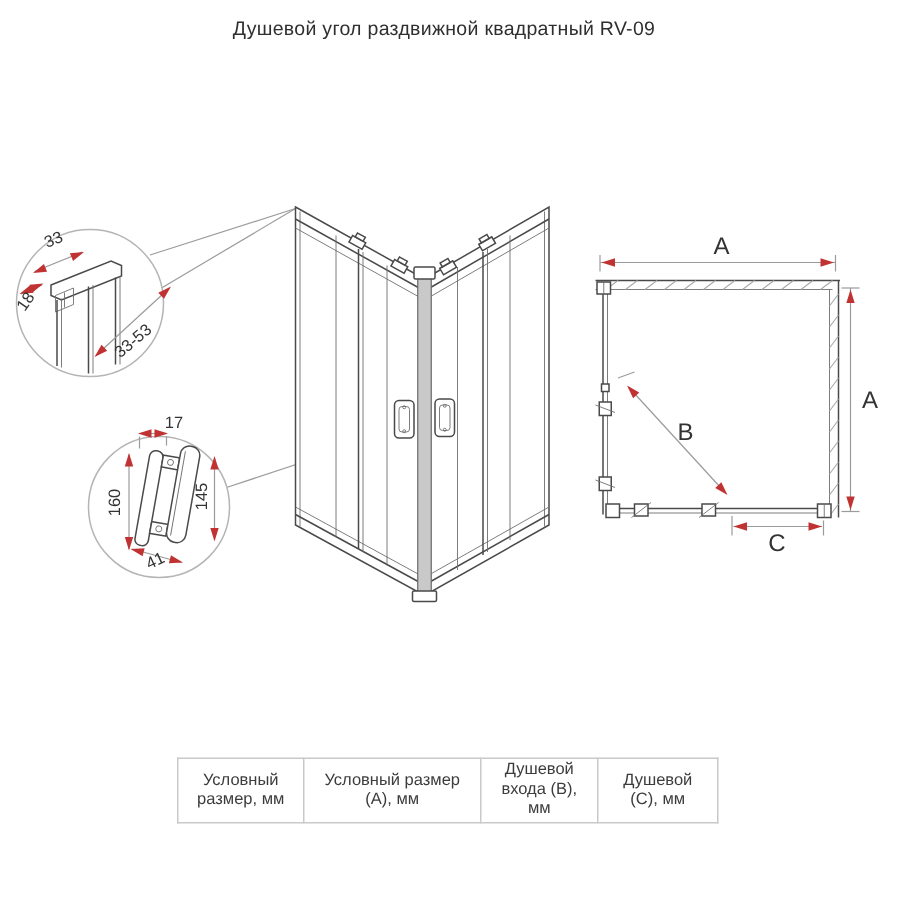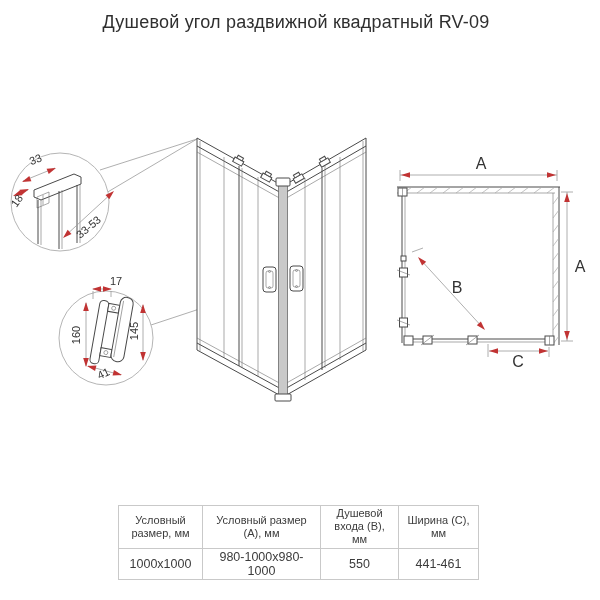--- a/index.html
+++ b/index.html
@@ -2,21 +2,21 @@
 <html><head>
 <meta charset="utf-8">
 <style>
   html,body{margin:0;padding:0;}
   body{
     width:600px;height:600px;position:relative;background:#ffffff;
     font-family:"Liberation Sans", sans-serif;overflow:hidden;
   }
   .title{
     position:absolute;top:10px;left:0;width:592px;text-align:center;
-    color:#2f2f2f;font-size:18px;line-height:1.35;letter-spacing:.2px;
+    color:#2f2f2f;font-size:13px;line-height:1.35;letter-spacing:.2px;
   }
   svg{position:absolute;left:0;top:0;}
   .ln{stroke:#4a4a4a;stroke-width:1;fill:none;}
   .lnf{stroke:#4a4a4a;stroke-width:1;fill:#ffffff;}
   .thin{stroke:#6e6e6e;stroke-width:.6;fill:none;}
   .ext{stroke:#9b9b9b;stroke-width:.8;fill:none;}
   .hatch{stroke:#a8a8a8;stroke-width:.7;fill:none;}
   .circ{stroke:#b5b5b5;stroke-width:1;fill:#ffffff;}
   .dimtxt{font-family:"Liberation Sans",sans-serif;font-size:11px;fill:#333;}
   .biglbl{font-family:"Liberation Sans",sans-serif;font-size:16px;fill:#333;}
@@ -275,24 +275,18 @@
     <col style="width:84px">
       <col style="width:118px">
       <col style="width:78px">
       <col style="width:80px">
   </colgroup>
   <thead>
     <tr>
       <th>Условный размер, мм</th>
       <th>Условный размер (А), мм</th>
       <th>Душевой входа (В), мм</th>
-      <th>Ширина (С), мм</th>
+      <th>Душевой (С), мм</th>
     </tr>
   </thead>
   <tbody>
-    <tr>
-      <td>1000x1000</td>
-      <td>980-1000x980-1000</td>
-      <td>550</td>
-      <td>441-461</td>
-    </tr>
   </tbody>
 </table>
 
 </body></html>

